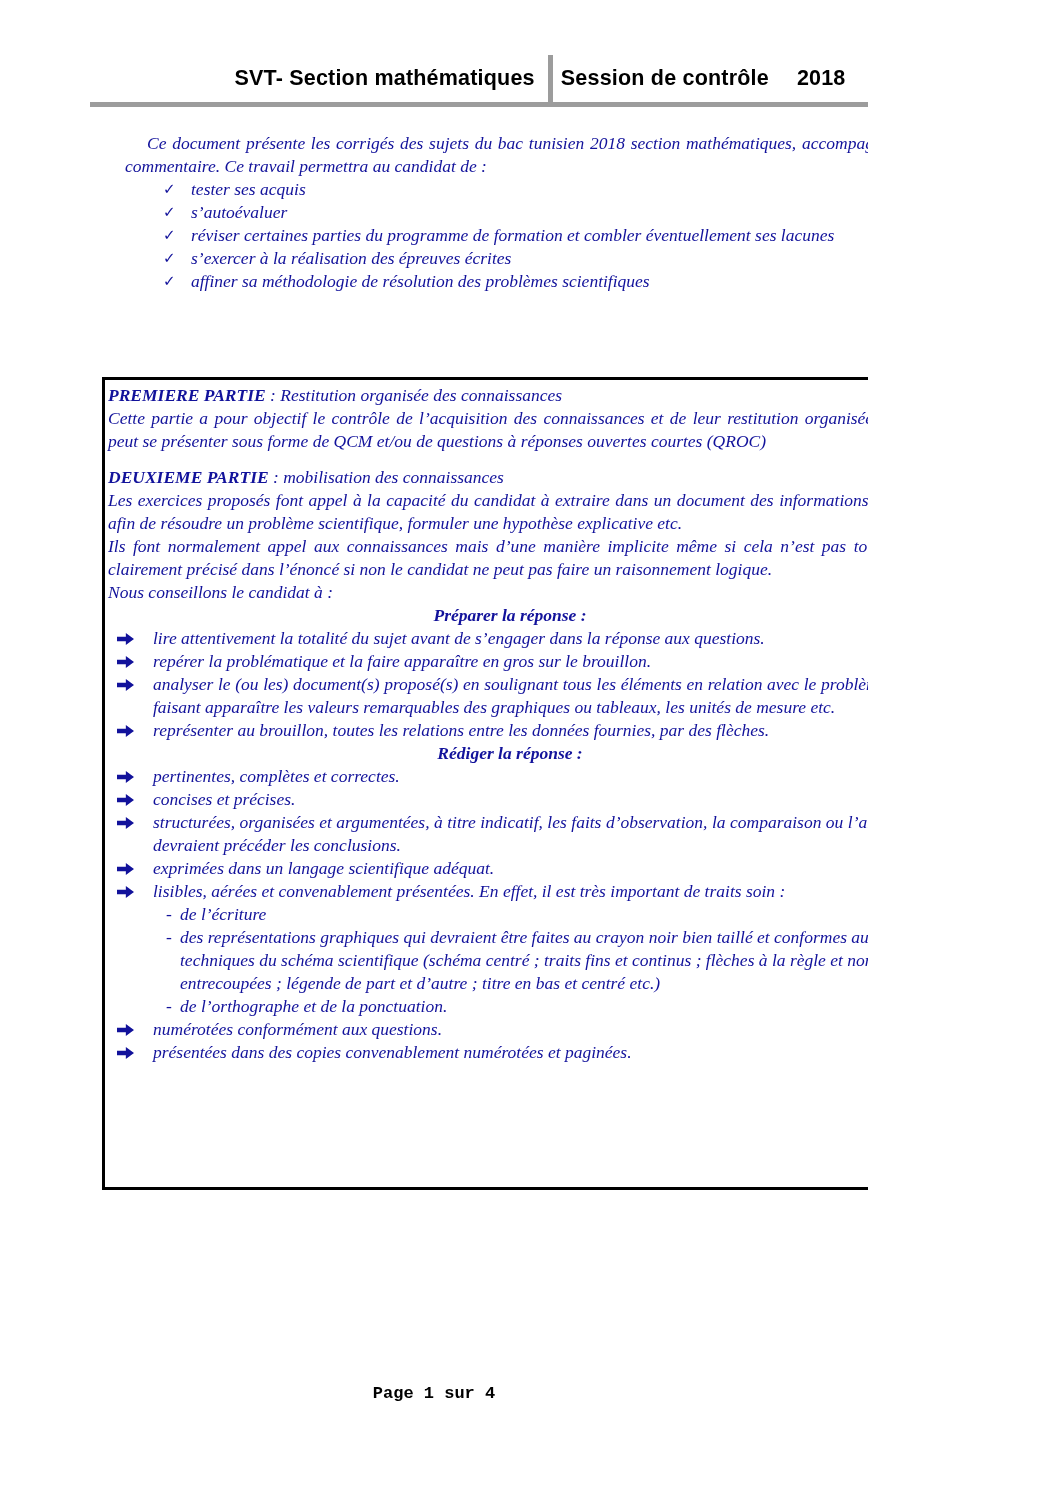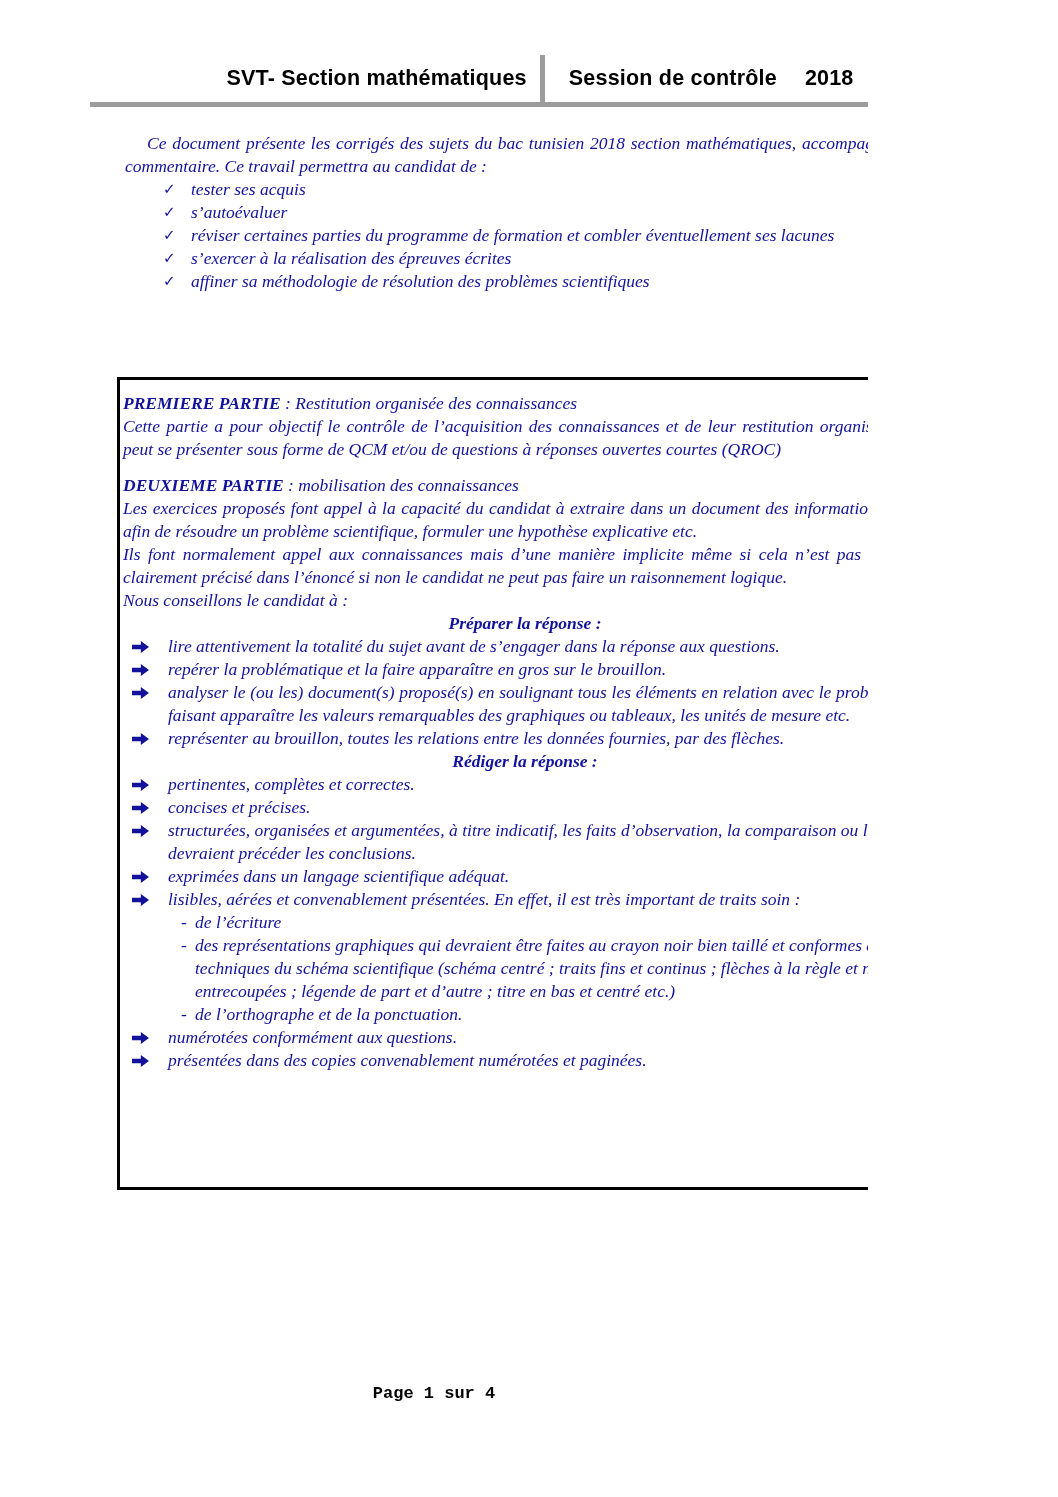--- a/index.html
+++ b/index.html
@@ -10,21 +10,21 @@
 
   
   .header { position:absolute; top:55px; left:90px; width:900px; }
   .header-row {
     display:flex; justify-content:center; align-items:stretch; height:47px;
     font-family:"Liberation Sans", sans-serif; font-weight:bold;
     font-size:21.5px; color:#000; letter-spacing:0.2px;
   }
   .h-left  { display:flex; align-items:center; padding-right:13px; }
   .h-bar   { width:5px; background:#9c9c9c; }
-  .h-right { display:flex; align-items:center; padding-left:24px; }
+  .h-right { display:flex; align-items:center; padding-left:8px; }
   .h-year  { display:flex; align-items:center; margin-left:28px; }
   .header-rule { height:5px; background:#9c9c9c; }
 
   
   .bluetext {
     font-family:"Liberation Serif", serif; font-style:italic;
     color:#12129b; font-size:17.5px; line-height:23px;
   }
 
   
@@ -33,23 +33,23 @@
   .p-indent { text-indent:22px; }
   .check-item { display:flex; text-align:left; }
   .check-mark {
     flex:0 0 28px; margin-left:38px;
     font-family:"DejaVu Sans", sans-serif; font-size:15px;
   }
   .check-text { flex:1; }
 
   
   .box {
-    position:absolute; top:377px; left:117px; width:821px; height:813px;
+    position:absolute; top:377px; left:102px; width:821px; height:813px;
     border:3px solid #000; box-sizing:border-box;
-    padding:12px 8px 0 3px; text-align:justify;
+    padding:4px 8px 0 3px; text-align:justify;
   }
   .box p { margin:0; }
   .bold { font-weight:bold; }
   .spacer { height:13px; }
   .advice-heading { font-weight:bold; margin-left:50px; text-align:center; }
   .plainline { text-align:left; }
 
   .arrow-item { display:flex; }
   .arrow-icon {
     flex:0 0 17px; height:12px; margin:6px 0 0 9px;

